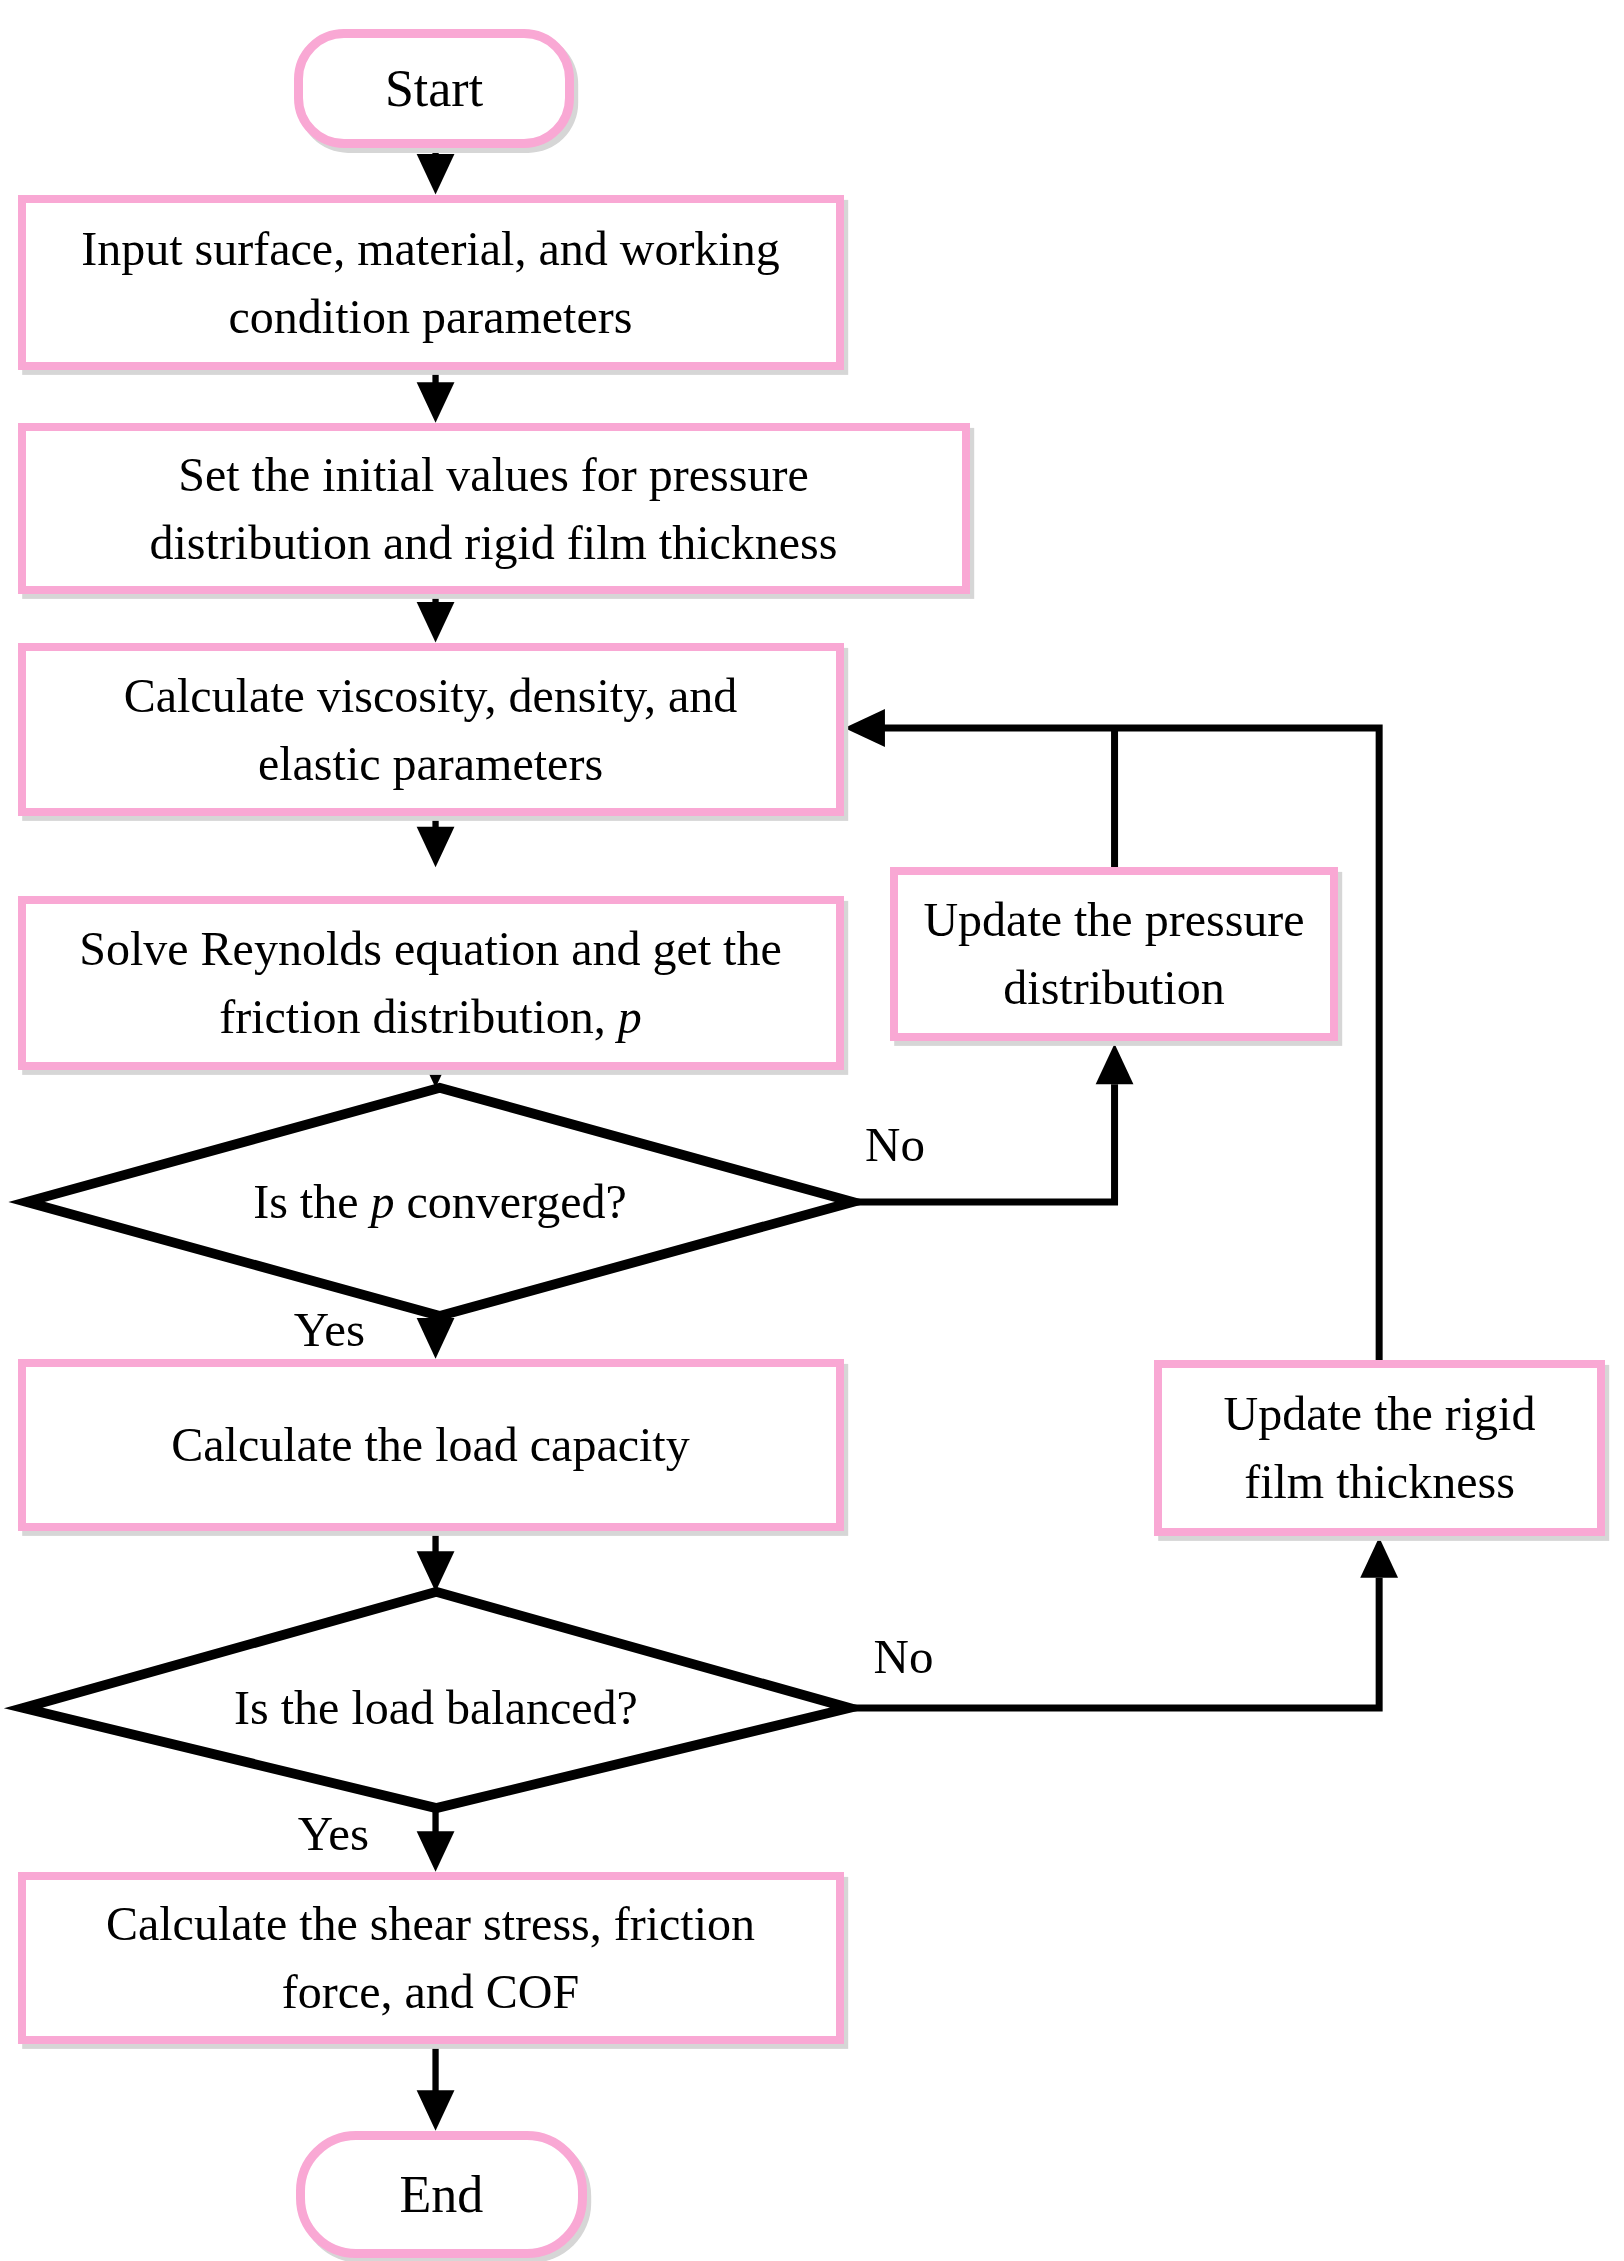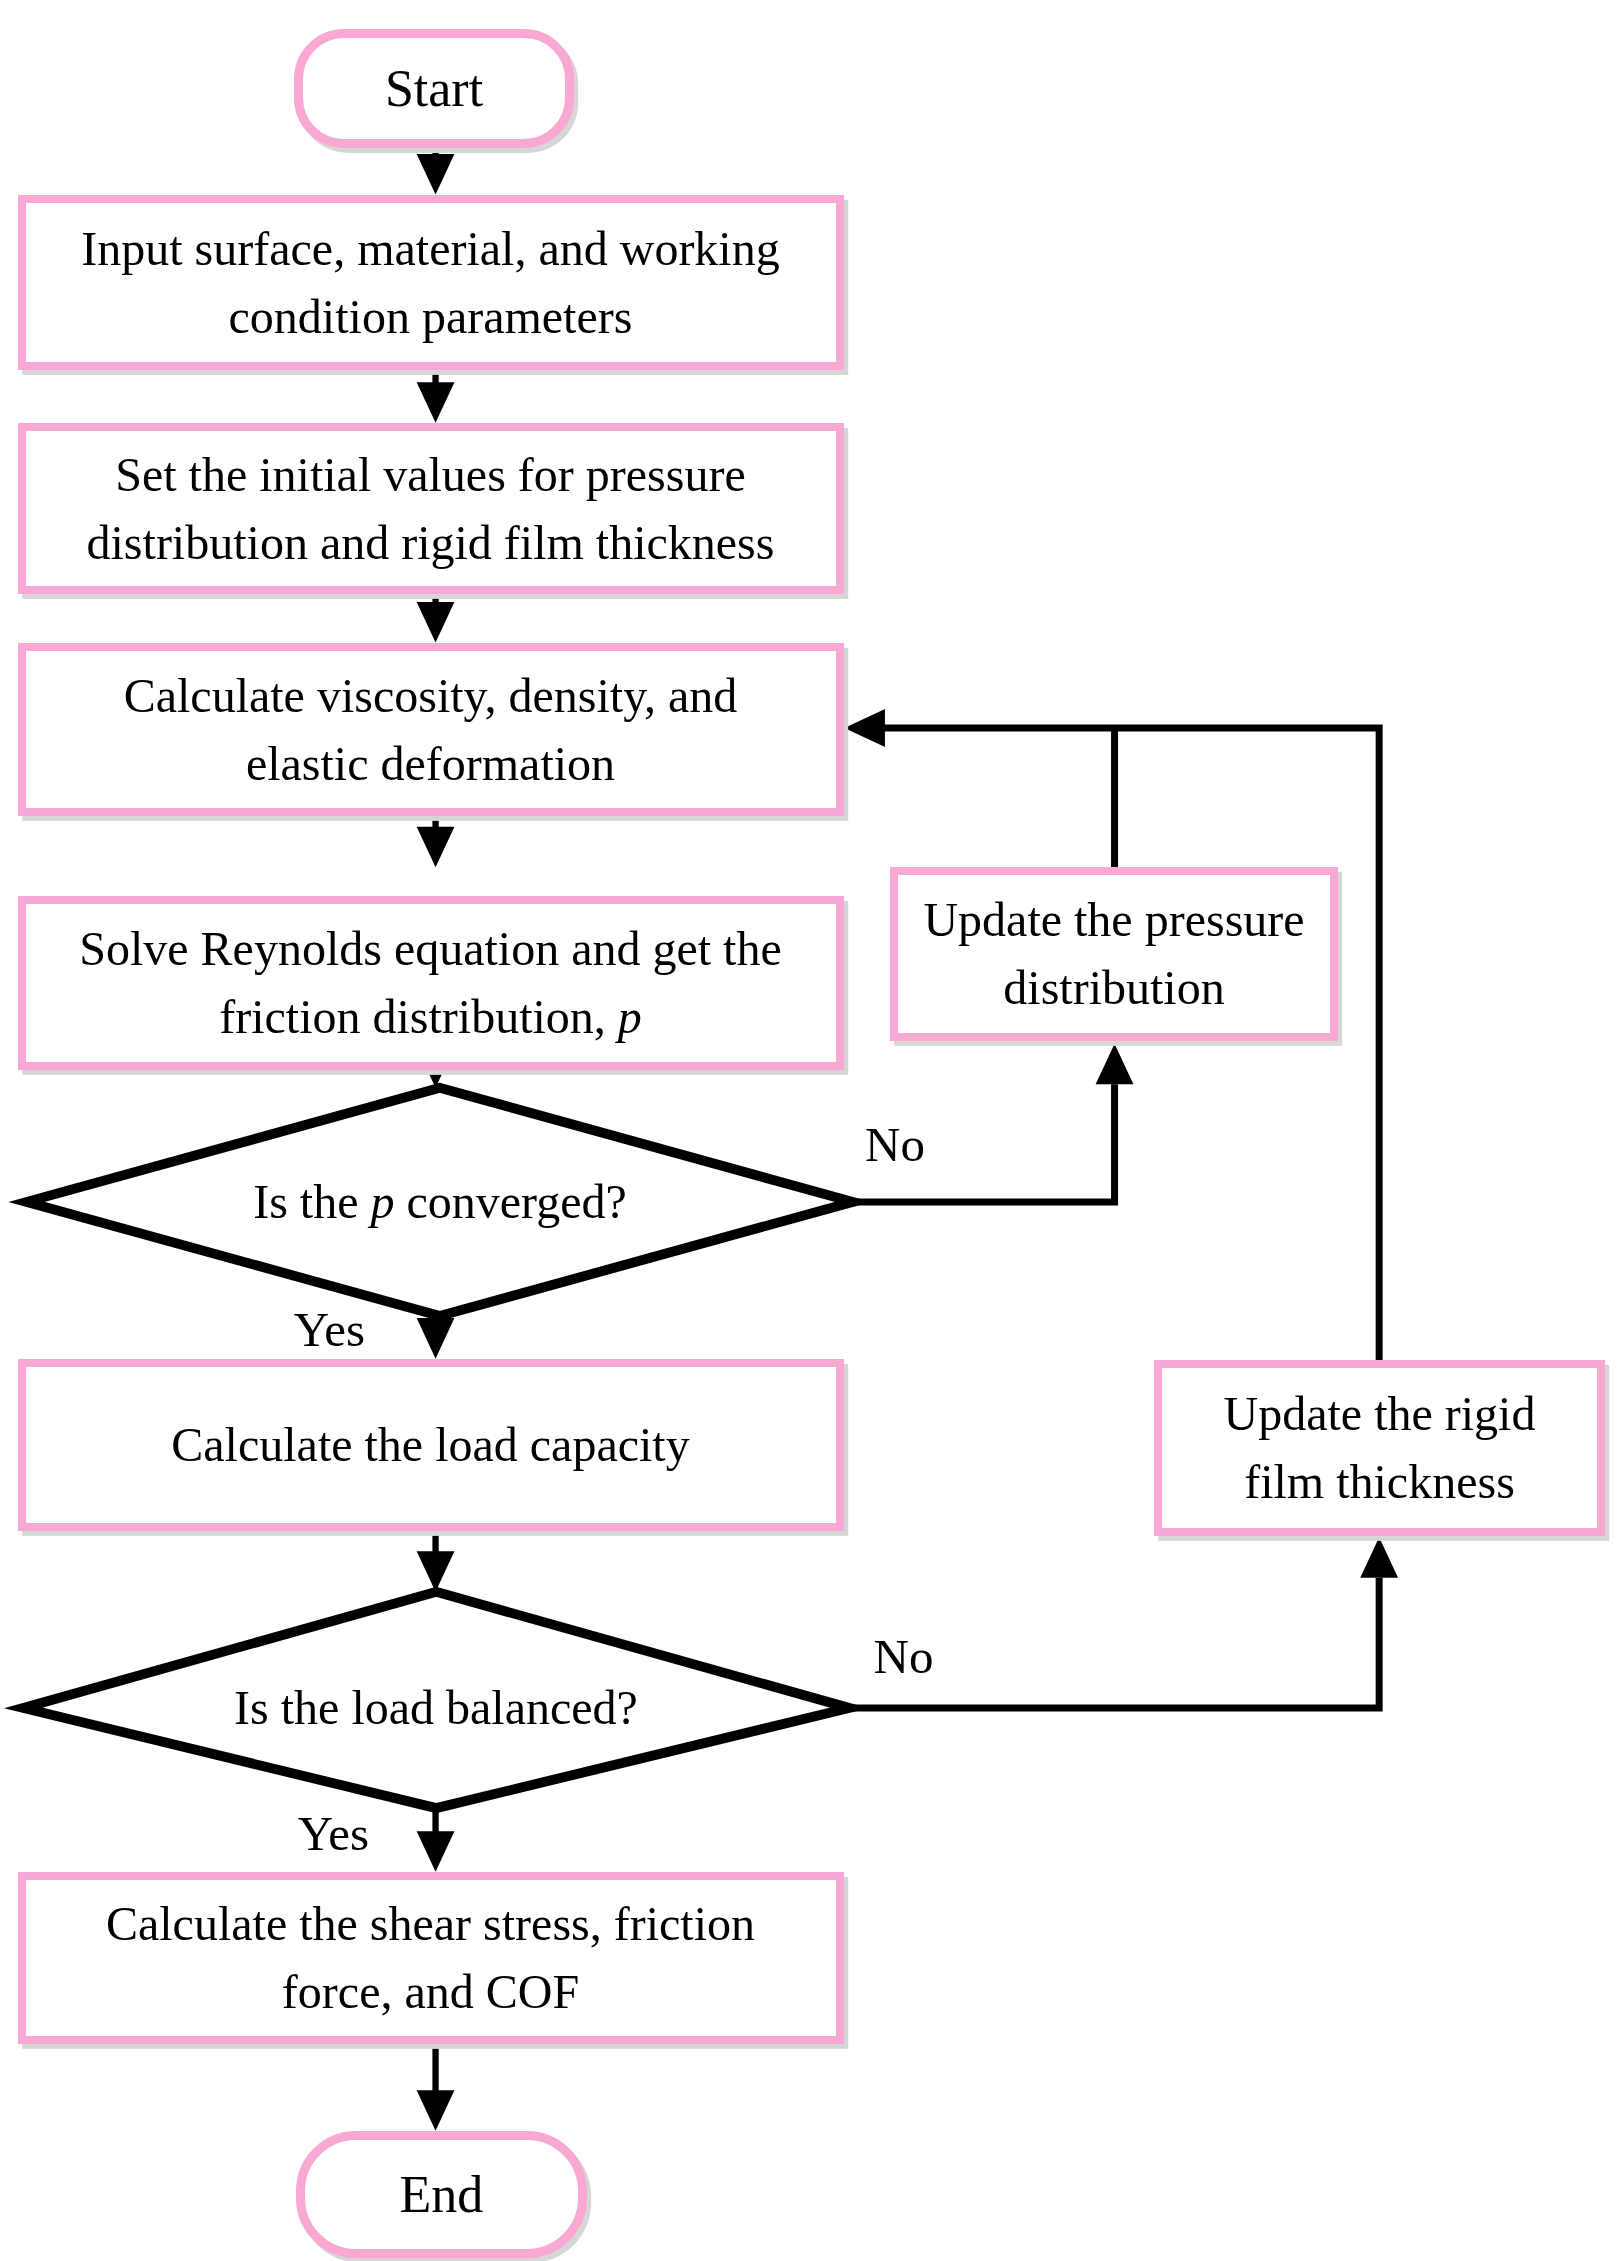--- a/index.html
+++ b/index.html
@@ -22,21 +22,21 @@
     position: absolute; z-index: 2; display: flex; align-items: center; justify-content: center;
     text-align: center; font-size: 48px; line-height: 68px;
   }
   .elabel {
     position: absolute; z-index: 2; font-size: 49px; line-height: 52px; text-align: center;
   }
   .it { font-style: italic; }
   
   .n-start { left: 294px; top: 29px;  width: 280px;  height: 119px; }
   .n-box1  { left: 17.5px;  top: 195px; width: 826px; height: 175px; }
-  .n-box2  { left: 17.5px;  top: 423px; width: 826px; height: 171px; }
+  .n-box2  { left: 17.5px;  top: 423px; width: 952px; height: 171px; }
   .n-box3  { left: 17.5px;  top: 643px; width: 826px; height: 173px; }
   .n-box4  { left: 17.5px;  top: 896px; width: 826px; height: 174px; }
   .n-updp  { left: 890px; top: 867px; width: 448px; height: 174px; text-align: center; }
   .n-box5  { left: 17.5px;  top: 1359px; width: 826px; height: 172px; }
   .n-updr  { left: 1154px; top: 1360px; width: 451px; height: 176px; }
   .n-box6  { left: 17.5px;  top: 1872px; width: 826px; height: 172px; }
   .n-end   { left: 296px; top: 2131px; width: 291px; height: 127px; }
   .n-d1text { left: 125px; top: 1146px; width: 630px; height: 112px; }
   .n-d2text { left: 121px; top: 1652px; width: 630px; height: 112px; }
   .n-yes1 { left: 256px;  top: 1304px; width: 147px; }
@@ -96,21 +96,21 @@
     <div>condition parameters</div>
   </div>
 
   <div class="shape n-box2">
     <div>Set the initial values for pressure</div>
     <div>distribution and rigid film thickness</div>
   </div>
 
   <div class="shape n-box3">
     <div>Calculate viscosity, density, and</div>
-    <div>elastic deformation</div>
+    <div>elastic parameters</div>
   </div>
 
   <div class="shape n-box4">
     <div>Solve Reynolds equation and get the</div>
     <div><span>friction distribution, </span><span class="it">p</span></div>
   </div>
 
   <div class="shape n-updp">
     <div>Update the pressure</div>
     <div>distribution</div>

